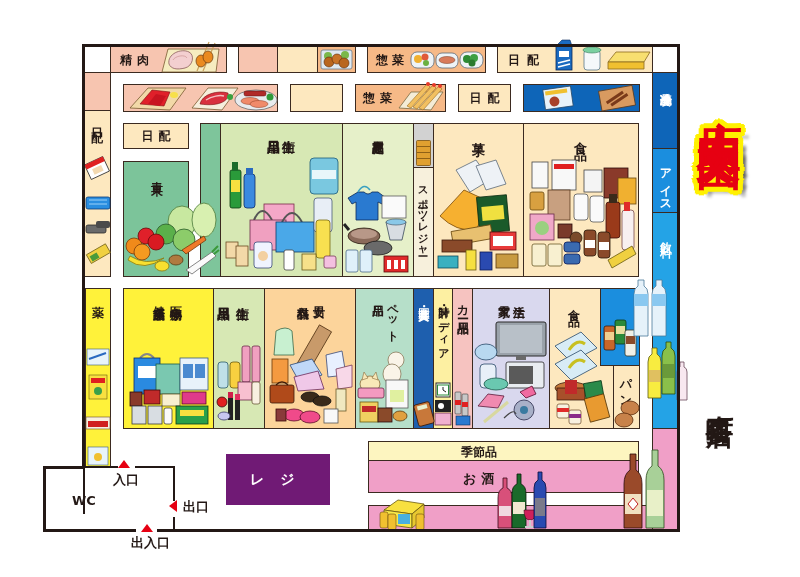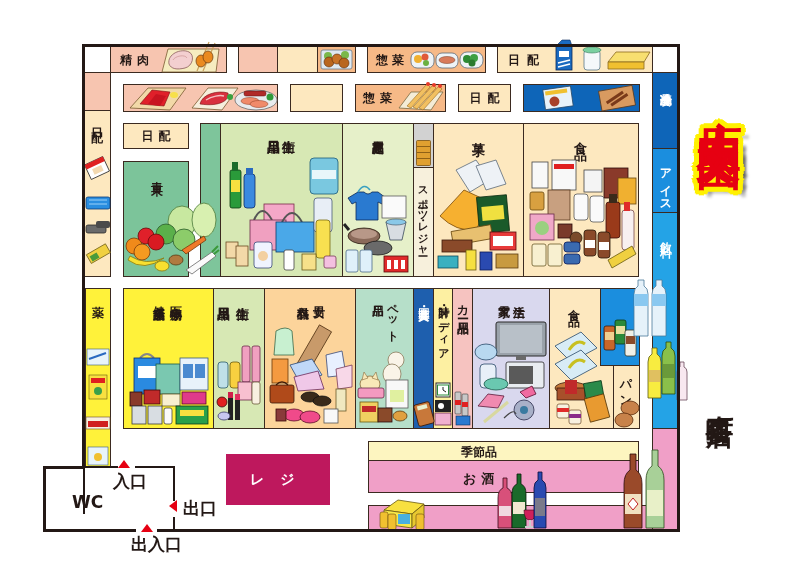--- a/index.html
+++ b/index.html
@@ -7,21 +7,21 @@
          font-family:"DejaVu Sans", sans-serif; color:#231815; }
   .c { position:absolute; box-sizing:border-box; border:1.5px solid #3b2a20; }
   .lb { position:absolute; font-weight:bold; line-height:1; white-space:nowrap; font-size:12px; color:#231815; }
   .v { writing-mode:vertical-rl; }
   .v > span { display:block; }
   .ctr { left:0; right:0; text-align:center; }
   .wl { position:absolute; background:#231815; }
   .ill { position:absolute; overflow:visible; pointer-events:none; }
   .tri-up { position:absolute; width:0; height:0; border-left:6px solid transparent; border-right:6px solid transparent; border-bottom:8px solid #e60012; }
   .tri-left { position:absolute; width:0; height:0; border-top:6px solid transparent; border-bottom:6px solid transparent; border-right:8px solid #e60012; }
-  .fac { position:absolute; font-weight:bold; font-size:17px; line-height:1; white-space:nowrap; color:#231815; }
+  .fac { position:absolute; font-weight:bold; font-size:13px; line-height:1; white-space:nowrap; color:#231815; }
   .title { position:absolute; left:697px; top:83px; writing-mode:vertical-rl; font-size:46px; font-weight:bold;
            line-height:1; letter-spacing:7px; color:#e60012;
            text-shadow:
             3px 0 0 #fff100, -3px 0 0 #fff100, 0 3px 0 #fff100, 0 -3px 0 #fff100,
             2px 2px 0 #fff100, -2px 2px 0 #fff100, 2px -2px 0 #fff100, -2px -2px 0 #fff100,
             5px 0 0 #fff100, -5px 0 0 #fff100, 0 5px 0 #fff100, 0 -5px 0 #fff100,
             4px 3px 0 #fff100, -4px 3px 0 #fff100, 4px -3px 0 #fff100, -4px -3px 0 #fff100,
             3px 4px 0 #fff100, -3px 4px 0 #fff100, 3px -4px 0 #fff100, -3px -4px 0 #fff100,
             8px 7px 3px rgba(0,0,0,0.22); }
   .store { position:absolute; left:705px; top:393px; writing-mode:vertical-rl; font-size:28px; font-weight:bold;
@@ -580,21 +580,21 @@
   </svg>
 
   <svg class="ill" width="52" height="80" style="left:618px;top:450px;">
     <path d="M6,34 Q6,24 12,20 L12,4 L18,4 L18,20 Q24,24 24,34 L24,78 L6,78Z" fill="#9a4a2a" stroke="#2a0a0a" stroke-width=".8"></path>
       <rect x="7" y="44" width="16" height="20" fill="#f0e0c0"></rect>
     <polygon points="15,48 20,54 15,60 10,54" fill="#fff" stroke="#c02020" stroke-width="1"></polygon>
     <path d="M28,30 Q28,20 34,16 L34,0 L40,0 L40,16 Q46,20 46,30 L46,78 L28,78Z" fill="#a8d098" stroke="#2a4a1a" stroke-width=".8"></path>
       <rect x="29" y="40" width="16" height="26" fill="#e8f0c8"></rect>
   </svg>
 
-  <div style="position:absolute;left:226px;top:454px;width:104px;height:51px;background:#be185d;text-align:right;">
+  <div style="position:absolute;left:226px;top:454px;width:104px;height:51px;background:#701a75;text-align:right;">
     <span class="lb" style="left:24px;top:18px;font-size:14px;letter-spacing:16px;color:#ffffff;">レジ</span>
   </div>
 
   <div class="wl" style="left:82px;top:44px;width:598px;height:3px;"></div>
   <div class="wl" style="left:677px;top:44px;width:3px;height:488px;"></div>
   <div class="wl" style="left:82px;top:44px;width:3px;height:425px;"></div>
   <div class="wl" style="left:157px;top:529px;width:523px;height: 3px;"></div>
   <div class="wl" style="left:43px;top:529px;width:93px;height:3px;"></div>
   <div class="wl" style="left:43px;top:466px;width:42px;height:3px;"></div>
   <div class="wl" style="left:43px;top:466px;width:3px;height:66px;"></div>

